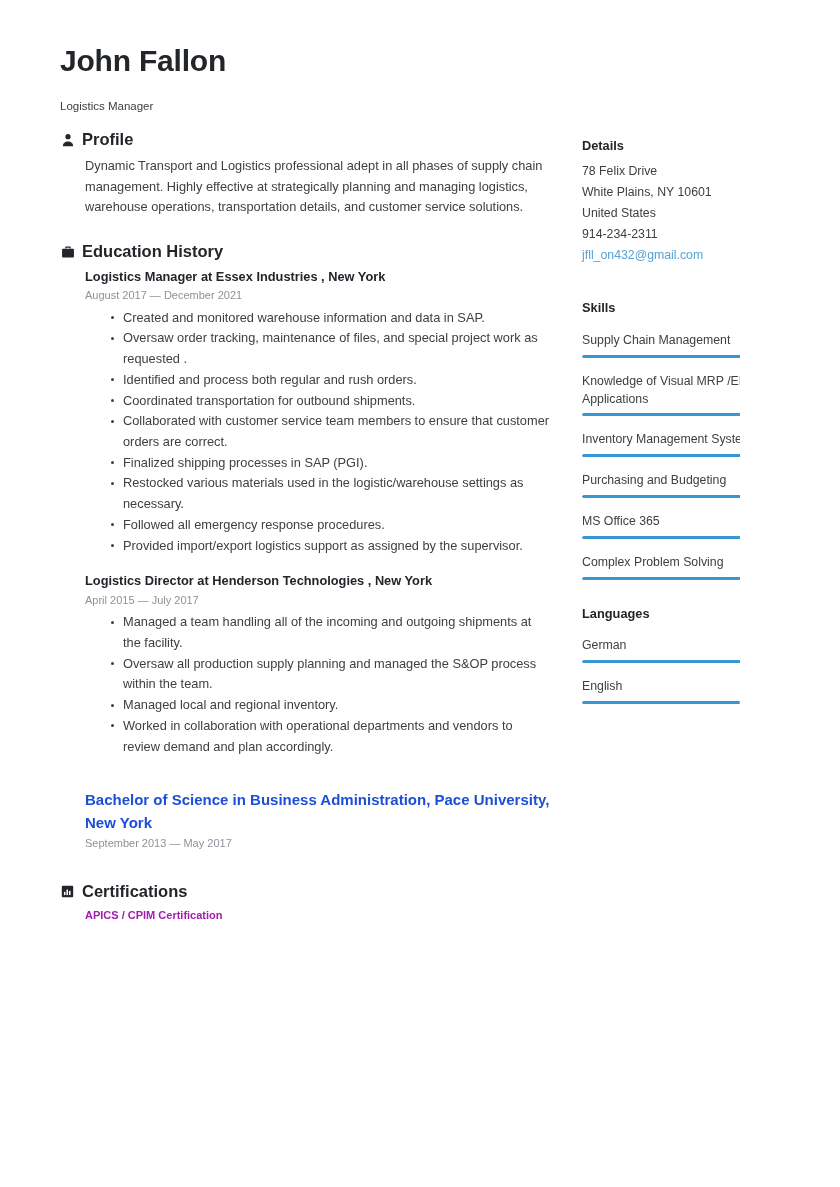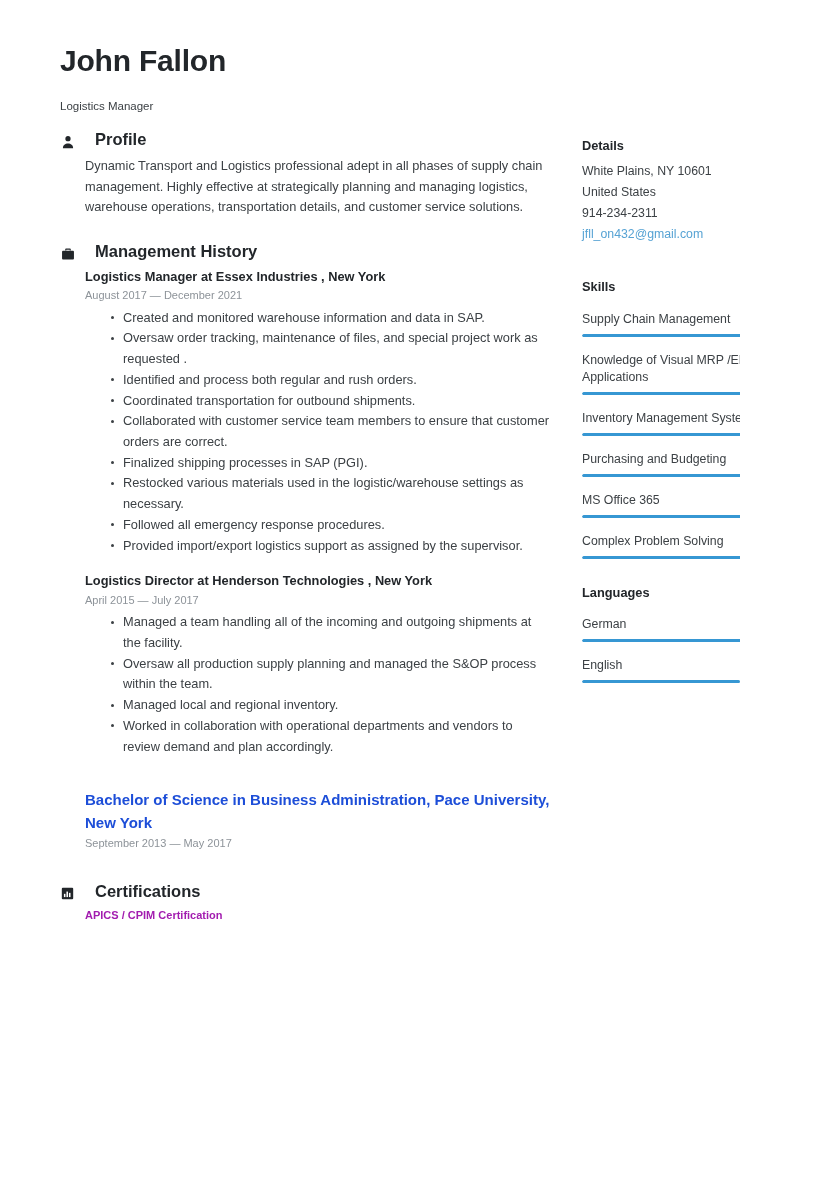--- a/index.html
+++ b/index.html
@@ -54,22 +54,22 @@
     position: absolute;
     left: 582px;
     top: 138px;
     width: 200px;
   }
 
   
   .section { margin-bottom: 4px; }
   .section-head {
     display: flex;
-    align-items: flex-end;
-    gap: 20px;
+    align-items: center;
+    gap: 7px;
     margin-bottom: 6px;
   }
   .sec-icon {
     width: 15px;
     height: 15px;
     display: inline-flex;
     align-items: center;
     justify-content: center;
     color: #22262a;
     flex: 0 0 auto;
@@ -218,21 +218,21 @@
     </div>
 
     <div class="section sp-employment">
       <div class="section-head">
         <span class="sec-icon">
           <svg width="14" height="14" viewBox="0 0 16 16" fill="currentColor">
             <path d="M6 1.6h4c.7 0 1.2.5 1.2 1.2v1.1H9.9V3H6.1v.9H4.8V2.8c0-.7.5-1.2 1.2-1.2z"></path>
             <rect x="1.2" y="4.3" width="13.6" height="9.9" rx="1.1"></rect>
           </svg>
         </span>
-        <span class="section-title">Management History</span>
+        <span class="section-title">Education History</span>
       </div>
       <div class="section-body">
 
         <div class="entry">
           <div class="entry-title">Logistics Manager  at Essex Industries , New York</div>
           <div class="entry-date">August 2017 — December 2021</div>
           <ul class="bullets">
             <li>Created and monitored warehouse information and data in SAP.</li>
             <li>Oversaw order tracking, maintenance of files, and special project work as requested .</li>
             <li>Identified and process both regular and rush orders.</li>
@@ -282,20 +282,21 @@
         <div class="cert-item">APICS / CPIM Certification</div>
       </div>
     </div>
 
   </div>
 
   <div class="side-col">
 
     <div class="side-block details">
       <div class="side-title">Details</div>
+      <div class="detail-line">78 Felix Drive</div>
       <div class="detail-line">White Plains, NY 10601</div>
       <div class="detail-line">United States</div>
       <div class="detail-line">914-234-2311</div>
       <div class="detail-line link" style="color: rgb(87, 163, 212);">jfll_on432@gmail.com</div>
     </div>
 
     <div class="side-block skills">
       <div class="side-title">Skills</div>
 
       <div class="meter-item">

